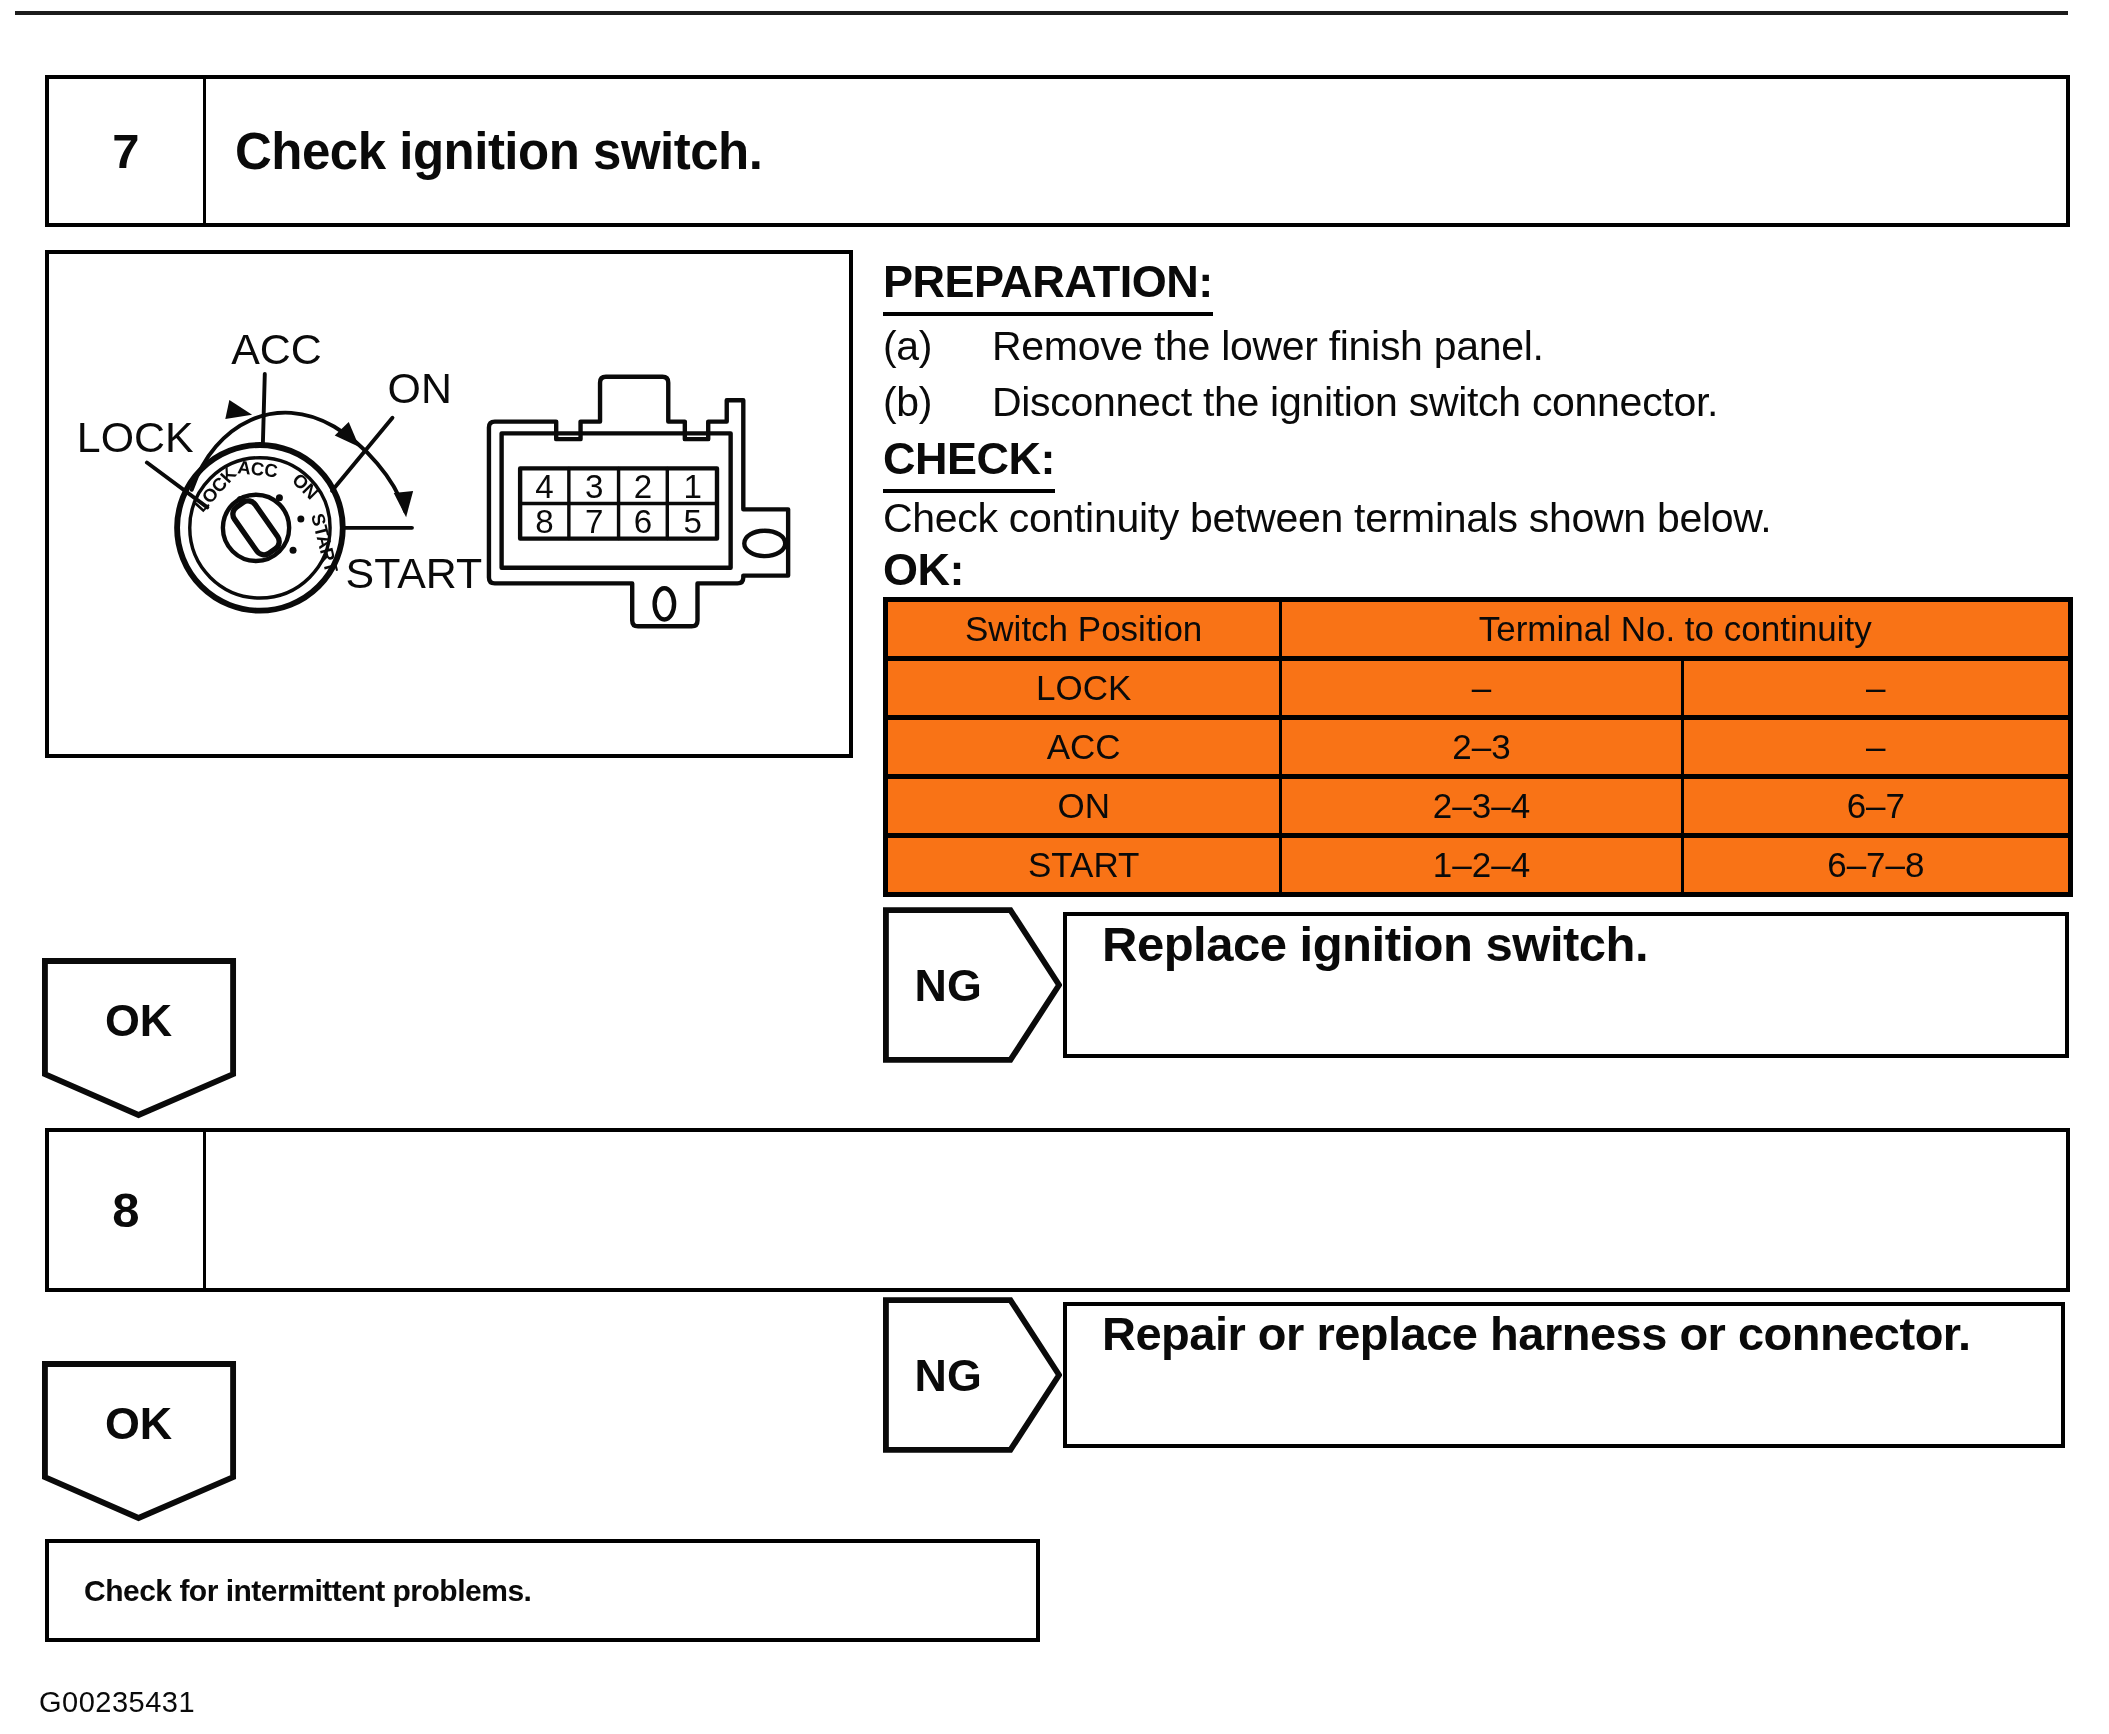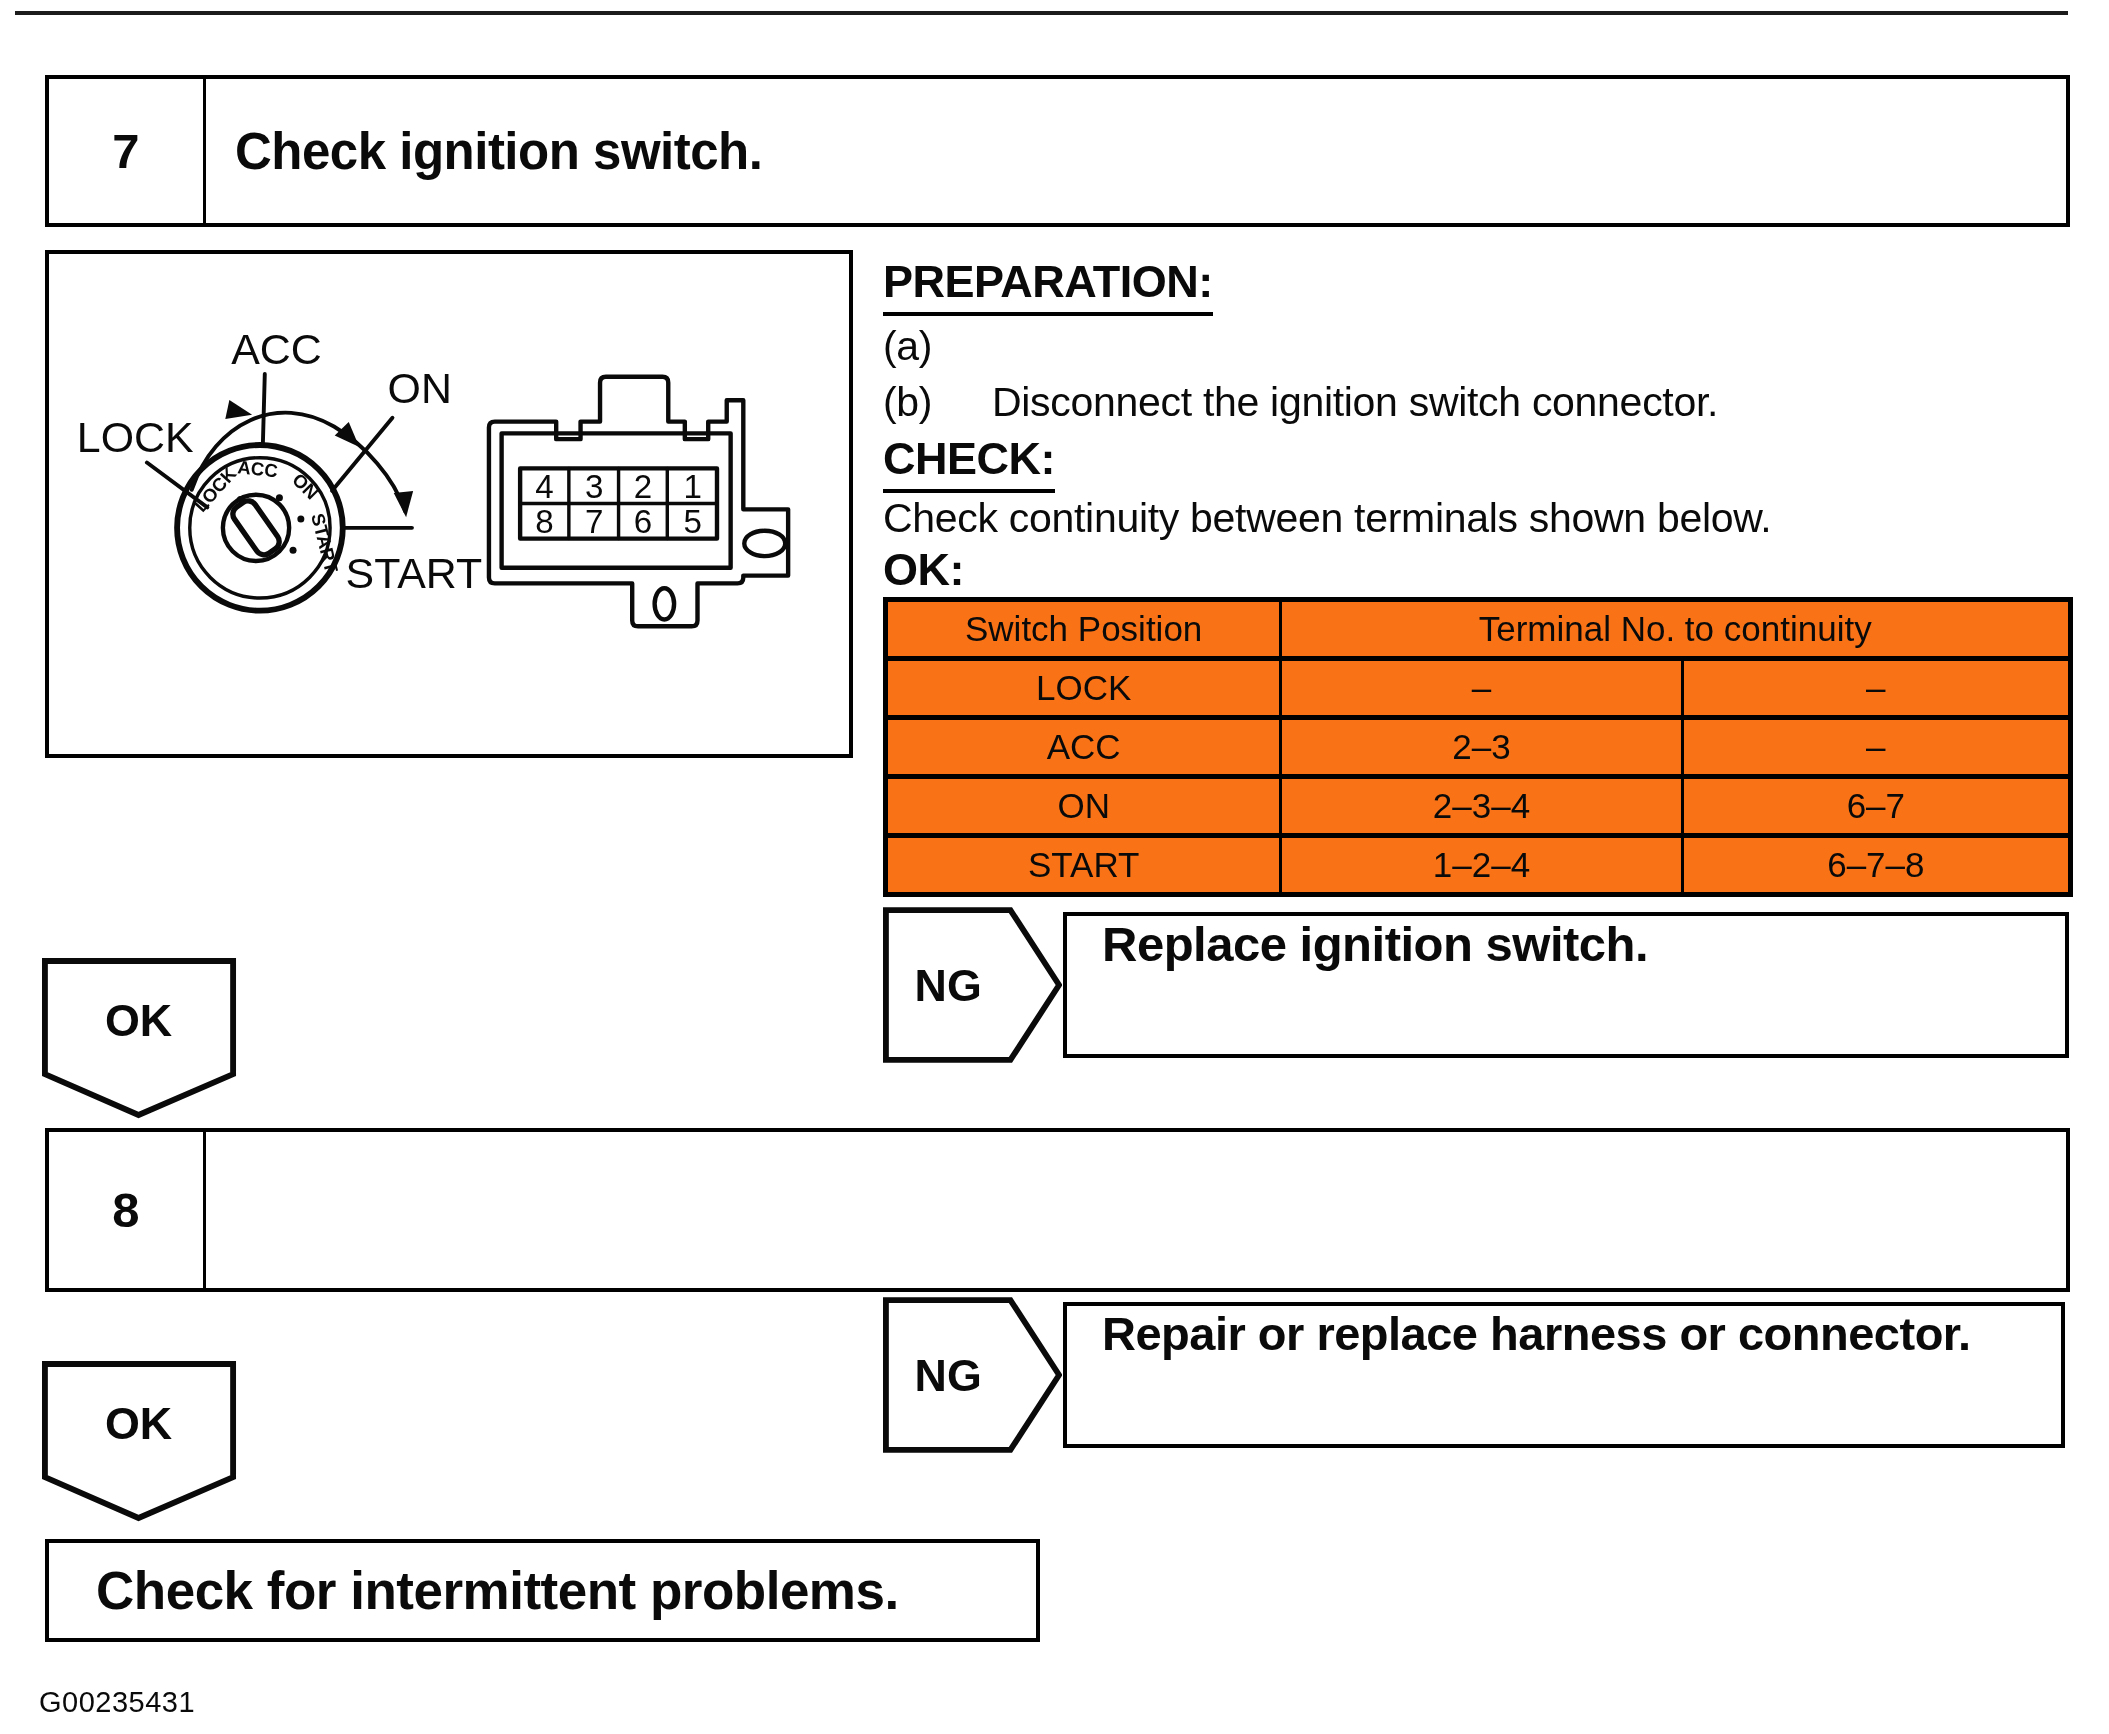--- a/index.html
+++ b/index.html
@@ -43,22 +43,22 @@
   }
   table.cont{border:5.9px solid #000;}
 
   
   .ng-box{
     display:flex;align-items:flex-start;padding-left:35px;
     font-weight:700;box-sizing:border-box;letter-spacing:-0.5px;
   }
 
   .final-box{
-    display:flex;align-items:center;padding-left:47px;
-    font-size:53px;font-weight:700;box-sizing:border-box;letter-spacing:-0.5px;
+    display:flex;align-items:center;padding-left:35px;
+    font-size:30px;font-weight:700;box-sizing:border-box;letter-spacing:-0.5px;
   }
 
   .gcode{font-size:29px;letter-spacing:0.5px;}
 
   svg text{fill:#0a0a0a;}
   .pent-label{font-size:46px;font-weight:700;}
 </style>
 </head>
 <body>
 
@@ -144,20 +144,21 @@
     </g>
   </svg>
 </div>
 
 <div class="abs" style="left:883px;top:256px;">
   <span class="heading">PREPARATION:</span>
 </div>
 
 <div class="abs body-line lettered" style="left:883px;top:323px;width:1180px;">
   <span class="lbl">(a)</span>
+  <span>Remove the lower finish panel.</span>
 </div>
 
 <div class="abs body-line lettered" style="left:883px;top:379px;width:1180px;">
   <span class="lbl">(b)</span>
   <span>Disconnect the ignition switch connector.</span>
 </div>
 
 <div class="abs" style="left:883px;top:433px;">
   <span class="heading">CHECK:</span>
 </div>

